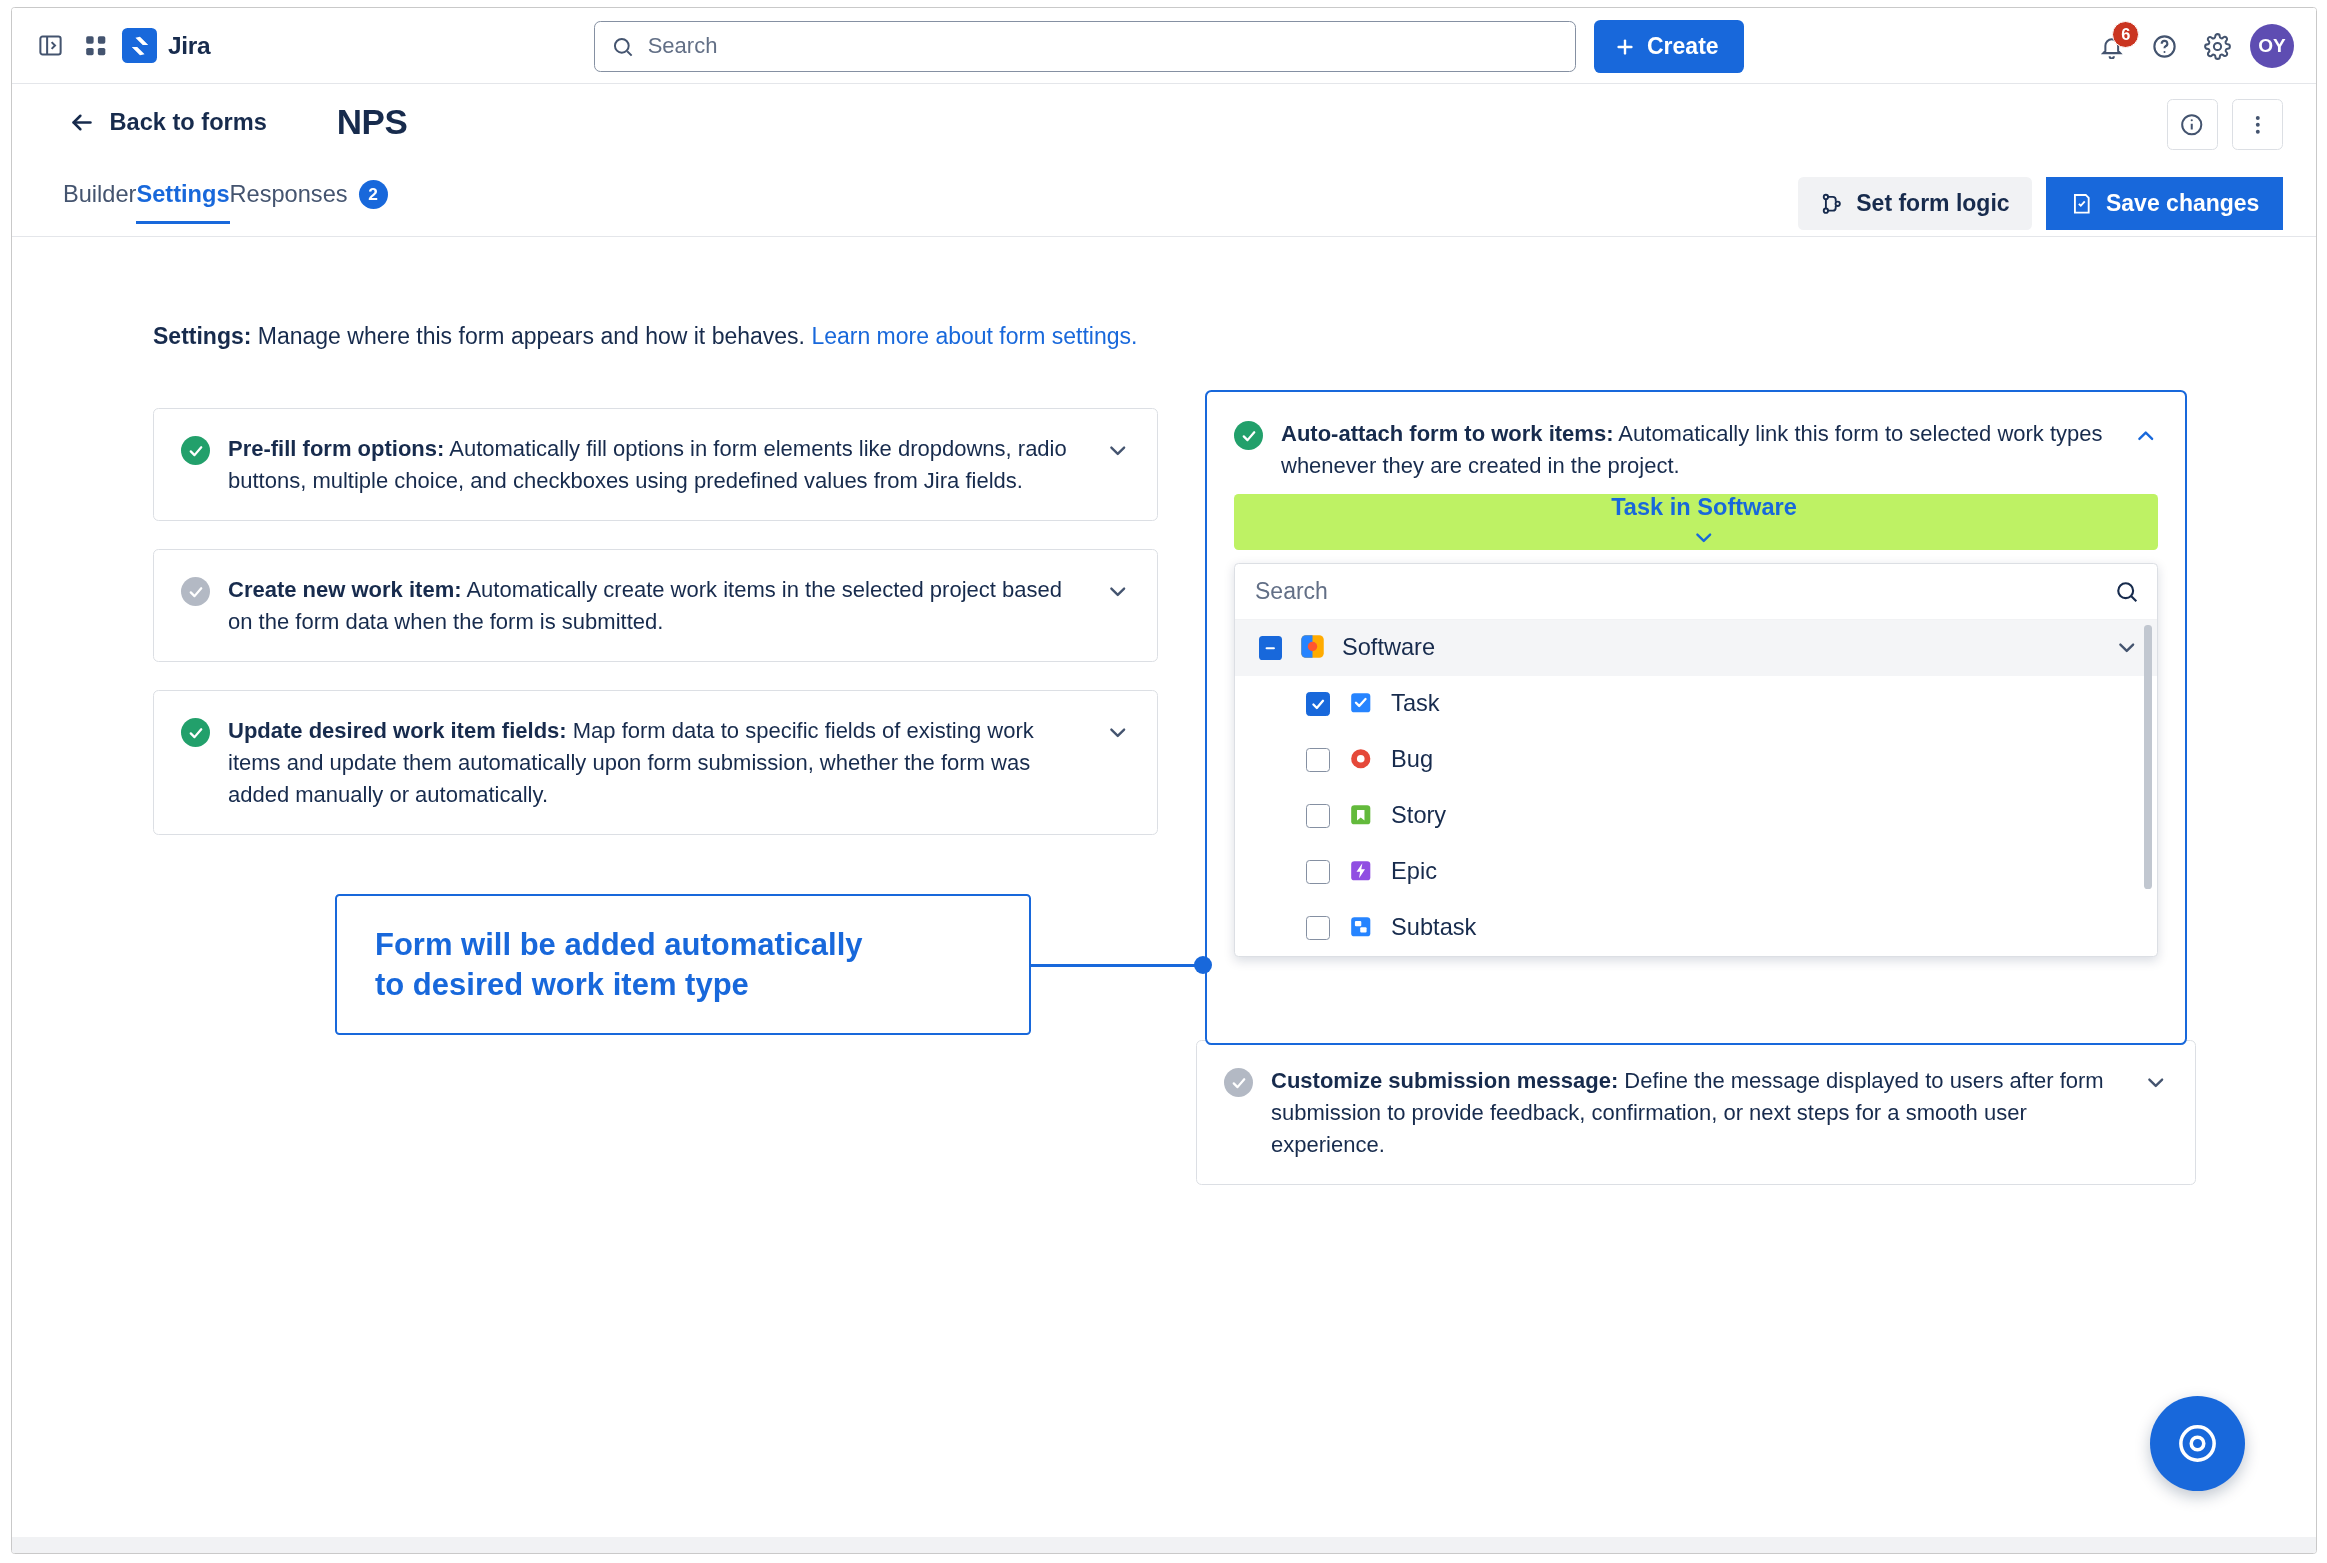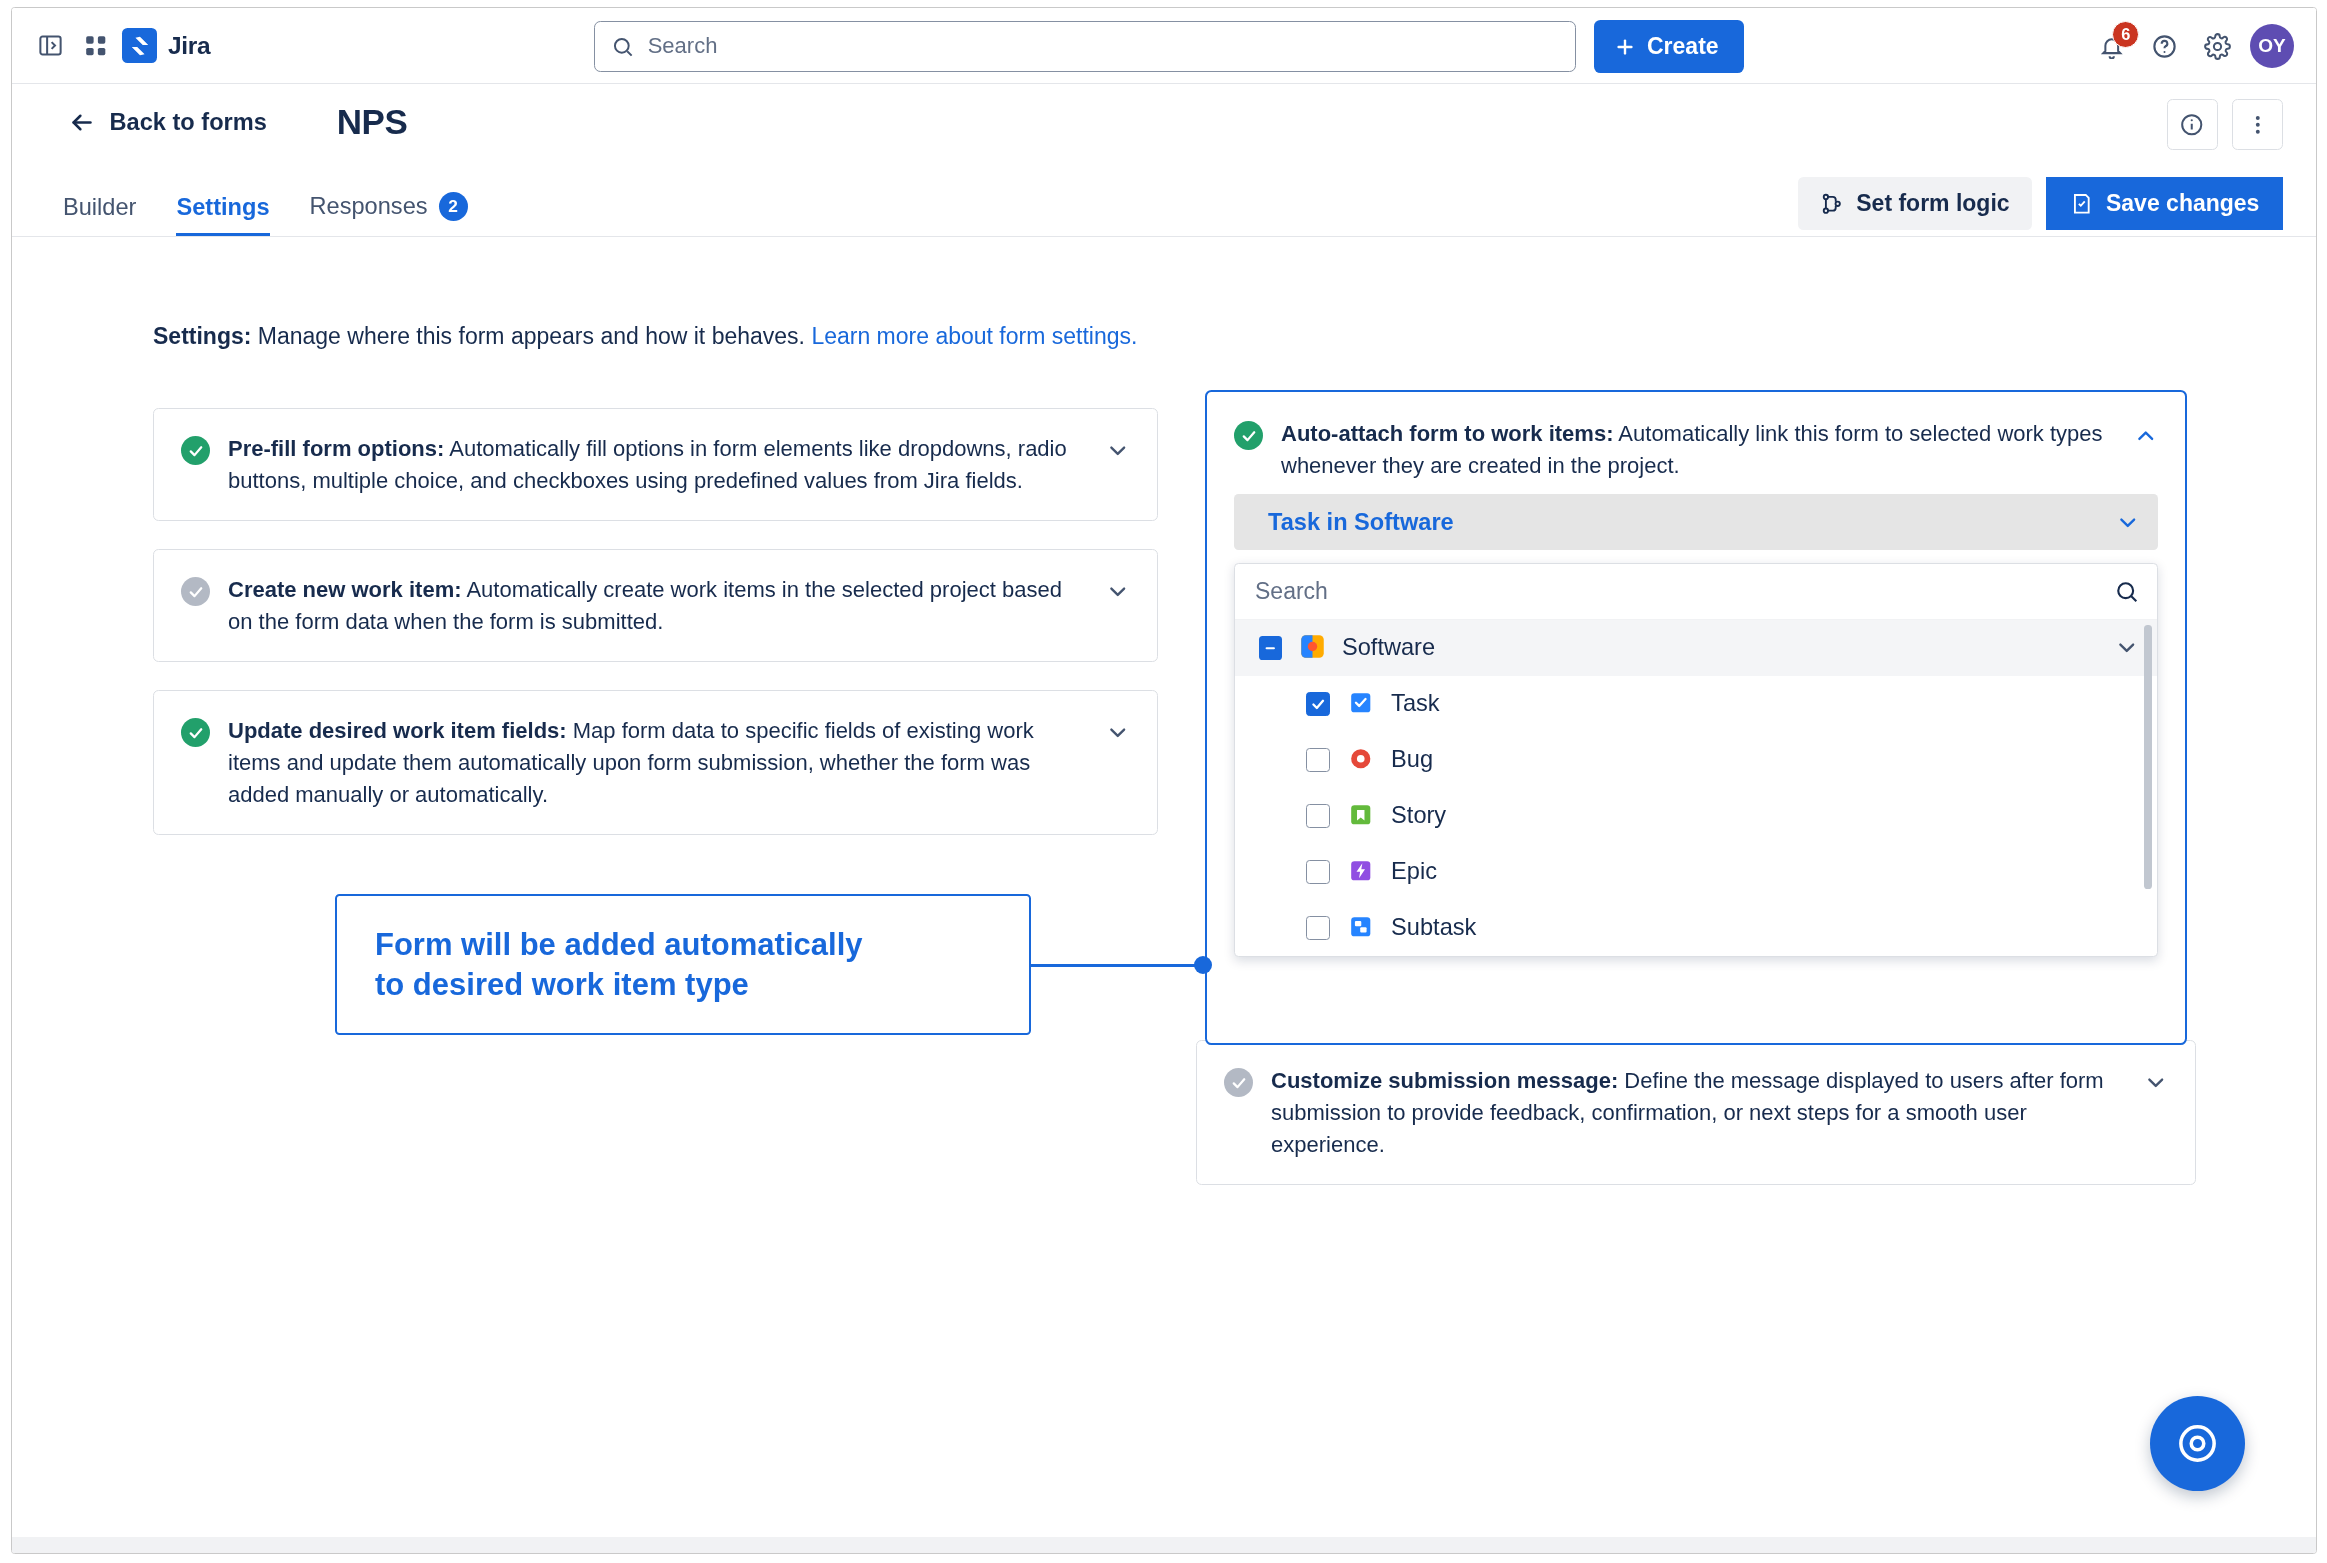--- a/index.html
+++ b/index.html
@@ -120,21 +120,21 @@
     background: #fff; display: flex; align-items: center; justify-content: center;
     cursor: pointer; color: #44546f;
   }
 
   
   .tabs-row {
     position: absolute; left: 0; top: 160px;
     width: 100%; height: 69px;
     border-bottom: 0.9px solid #e4e6ea;
   }
-  .tabs { display: flex; align-items: flex-end; gap: 40px; margin-left: 51px; height: 100%; }
+  .tabs { display: flex; align-items: center; margin-left: 51px; height: 100%; }
   .tab {
     display: flex; align-items: center; gap: 11px;
     font-size: 23.6px; color: #44546f; cursor: pointer;
     padding-bottom: 12.7px; border-bottom: 3.6px solid transparent;
     font-weight: 500;
   }
   .tab.active { color: #1868db; border-bottom-color: #1868db; font-weight: 600; }
   .tab-count {
     background: #dfe1e6; color: #172b4d;
     border-radius: 14.5px; font-size: 17.3px; font-weight: 700;
@@ -202,25 +202,26 @@
     padding: 25.5px 27px 0 27px;
     z-index: 6;
   }
   .field-label {
     margin-top: 25.5px;
     font-size: 22px; color: #172b4d; font-weight: 400;
   }
   .select-box {
     margin-top: 12.7px;
     height: 56px; border-radius: 4.5px;
-    background: #e5e5e5;
+    background: #bef264;
     display: flex; align-items: center; justify-content: space-between;
     padding: 0 18px 0 34px;
     font-size: 23.6px; color: #1868db; font-weight: 600;
     cursor: pointer;
+    flex-direction: column;
   }
   .dropdown {
     margin-top: 12.7px;
     border: 0.9px solid #dcdfe4; border-radius: 4.5px;
     background: #fff;
     box-shadow: 0 3.6px 11px rgba(9,30,66,.15);
     overflow: hidden;
   }
   .dd-search {
     height: 56px; display: flex; align-items: center;

